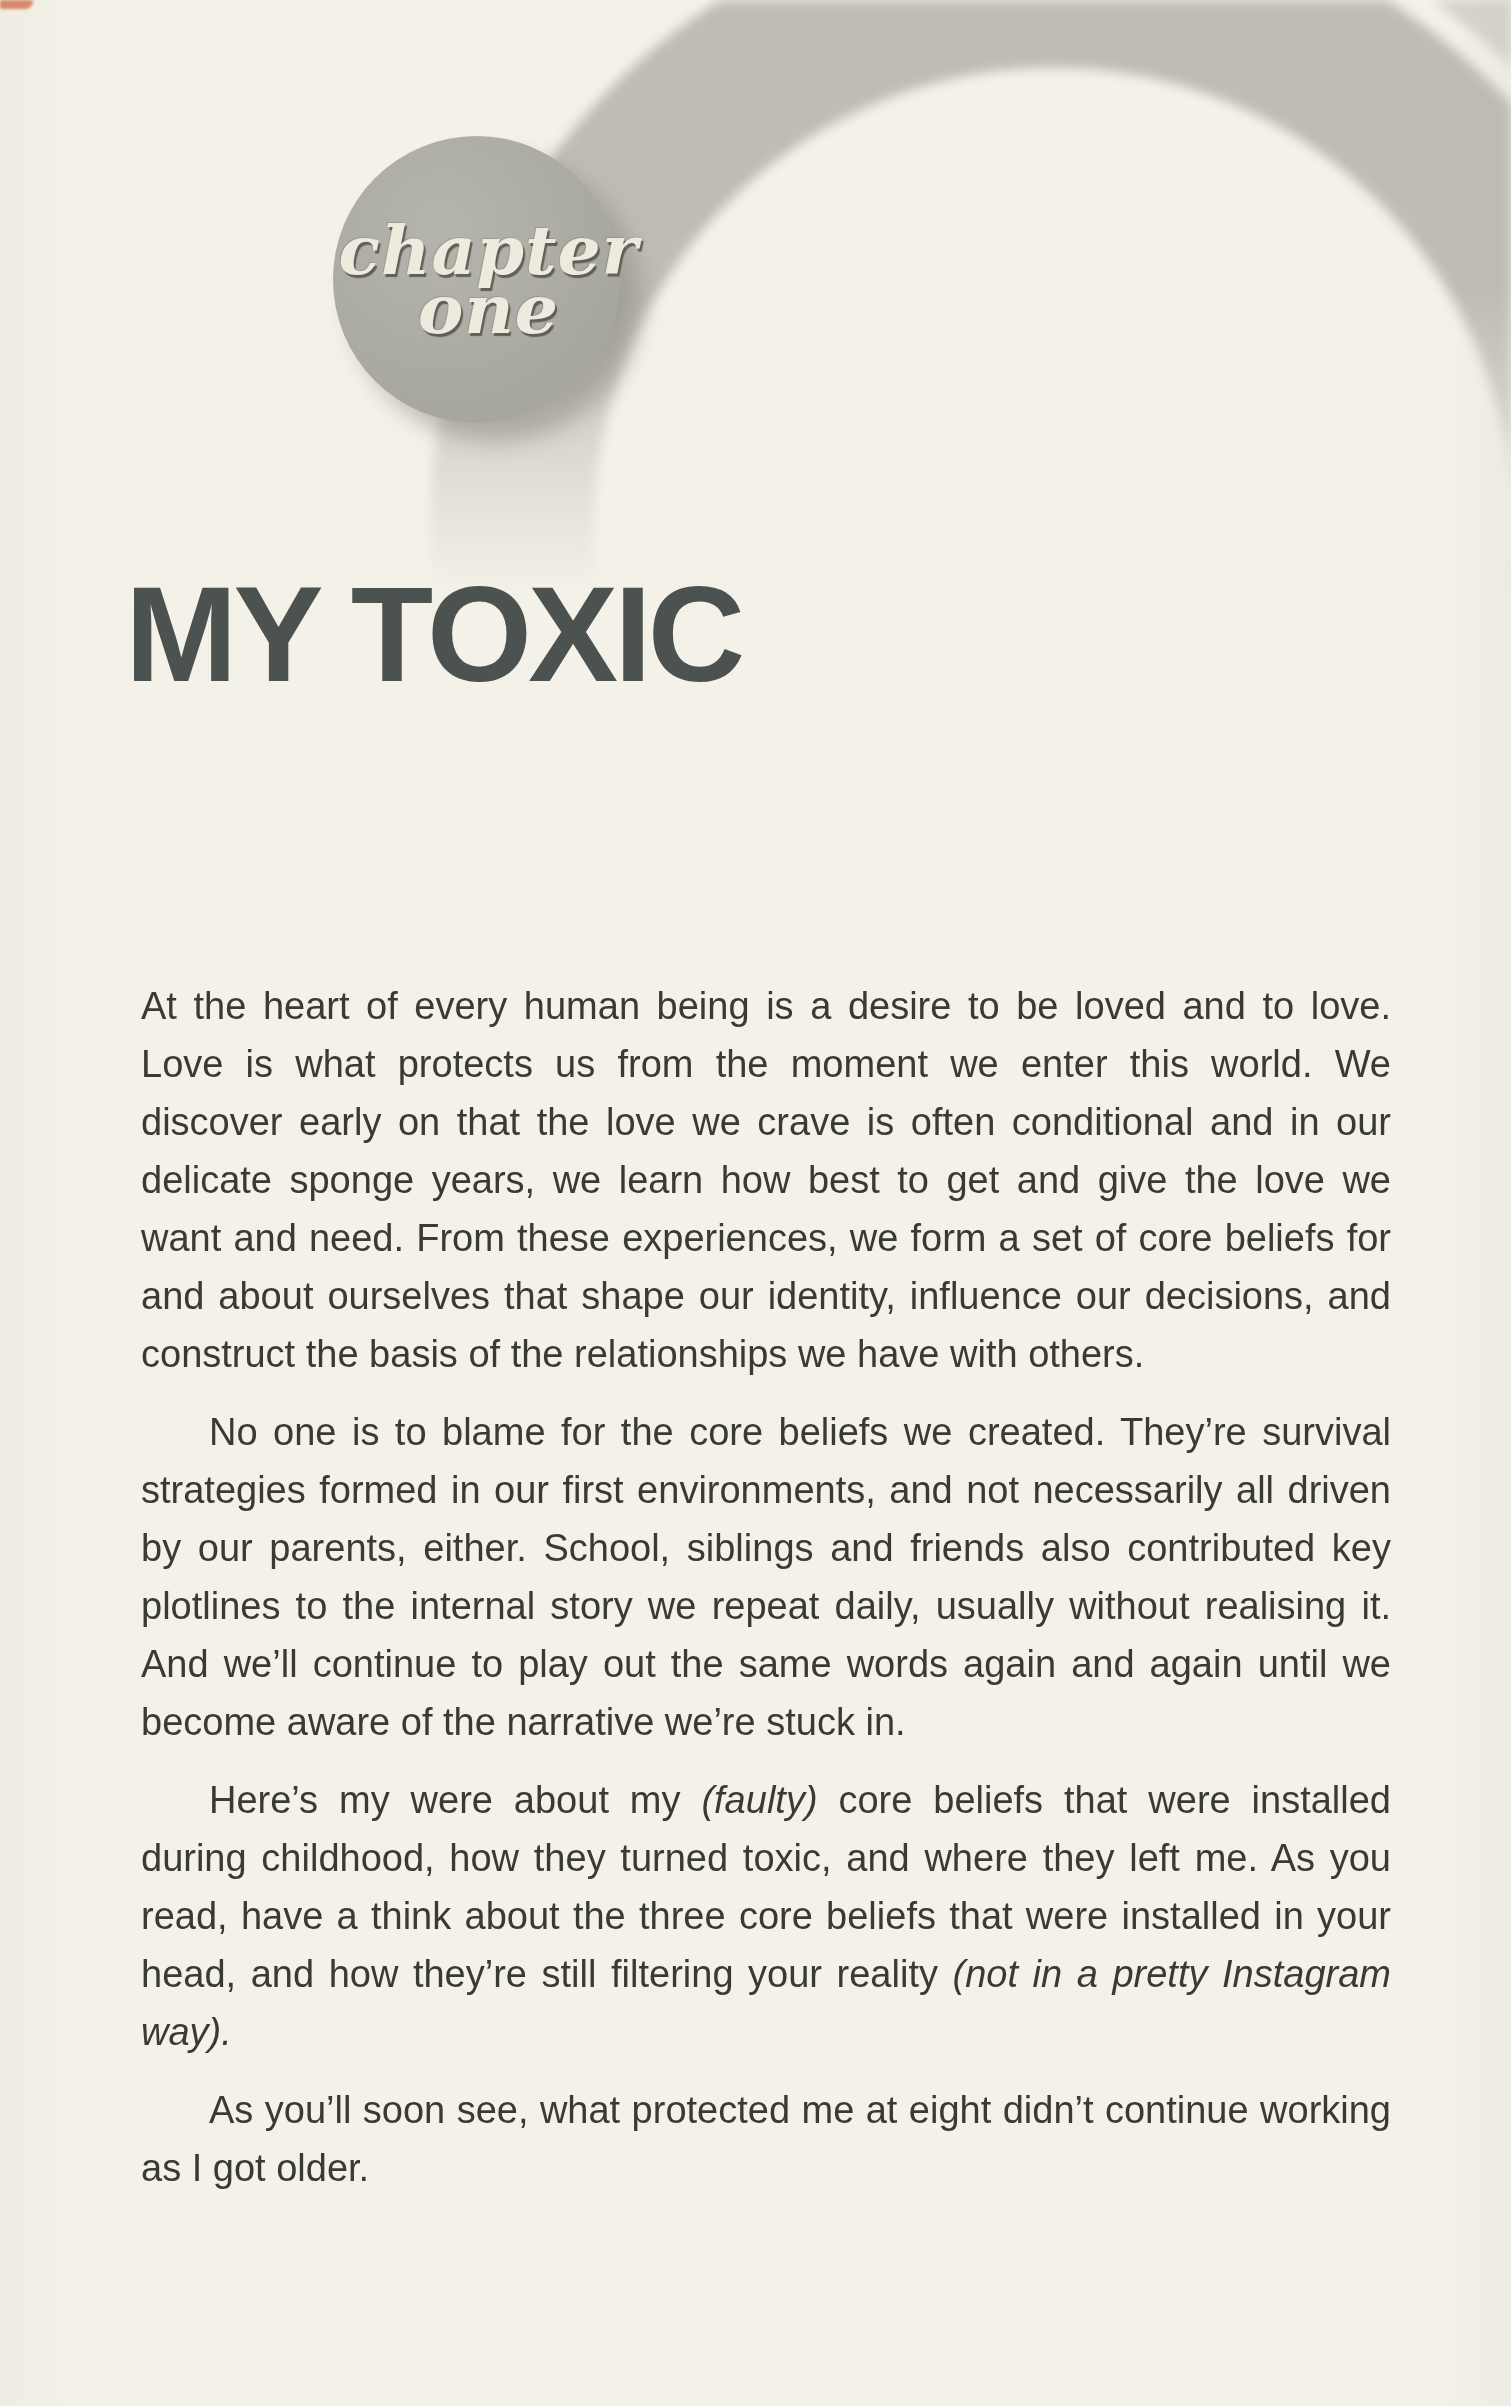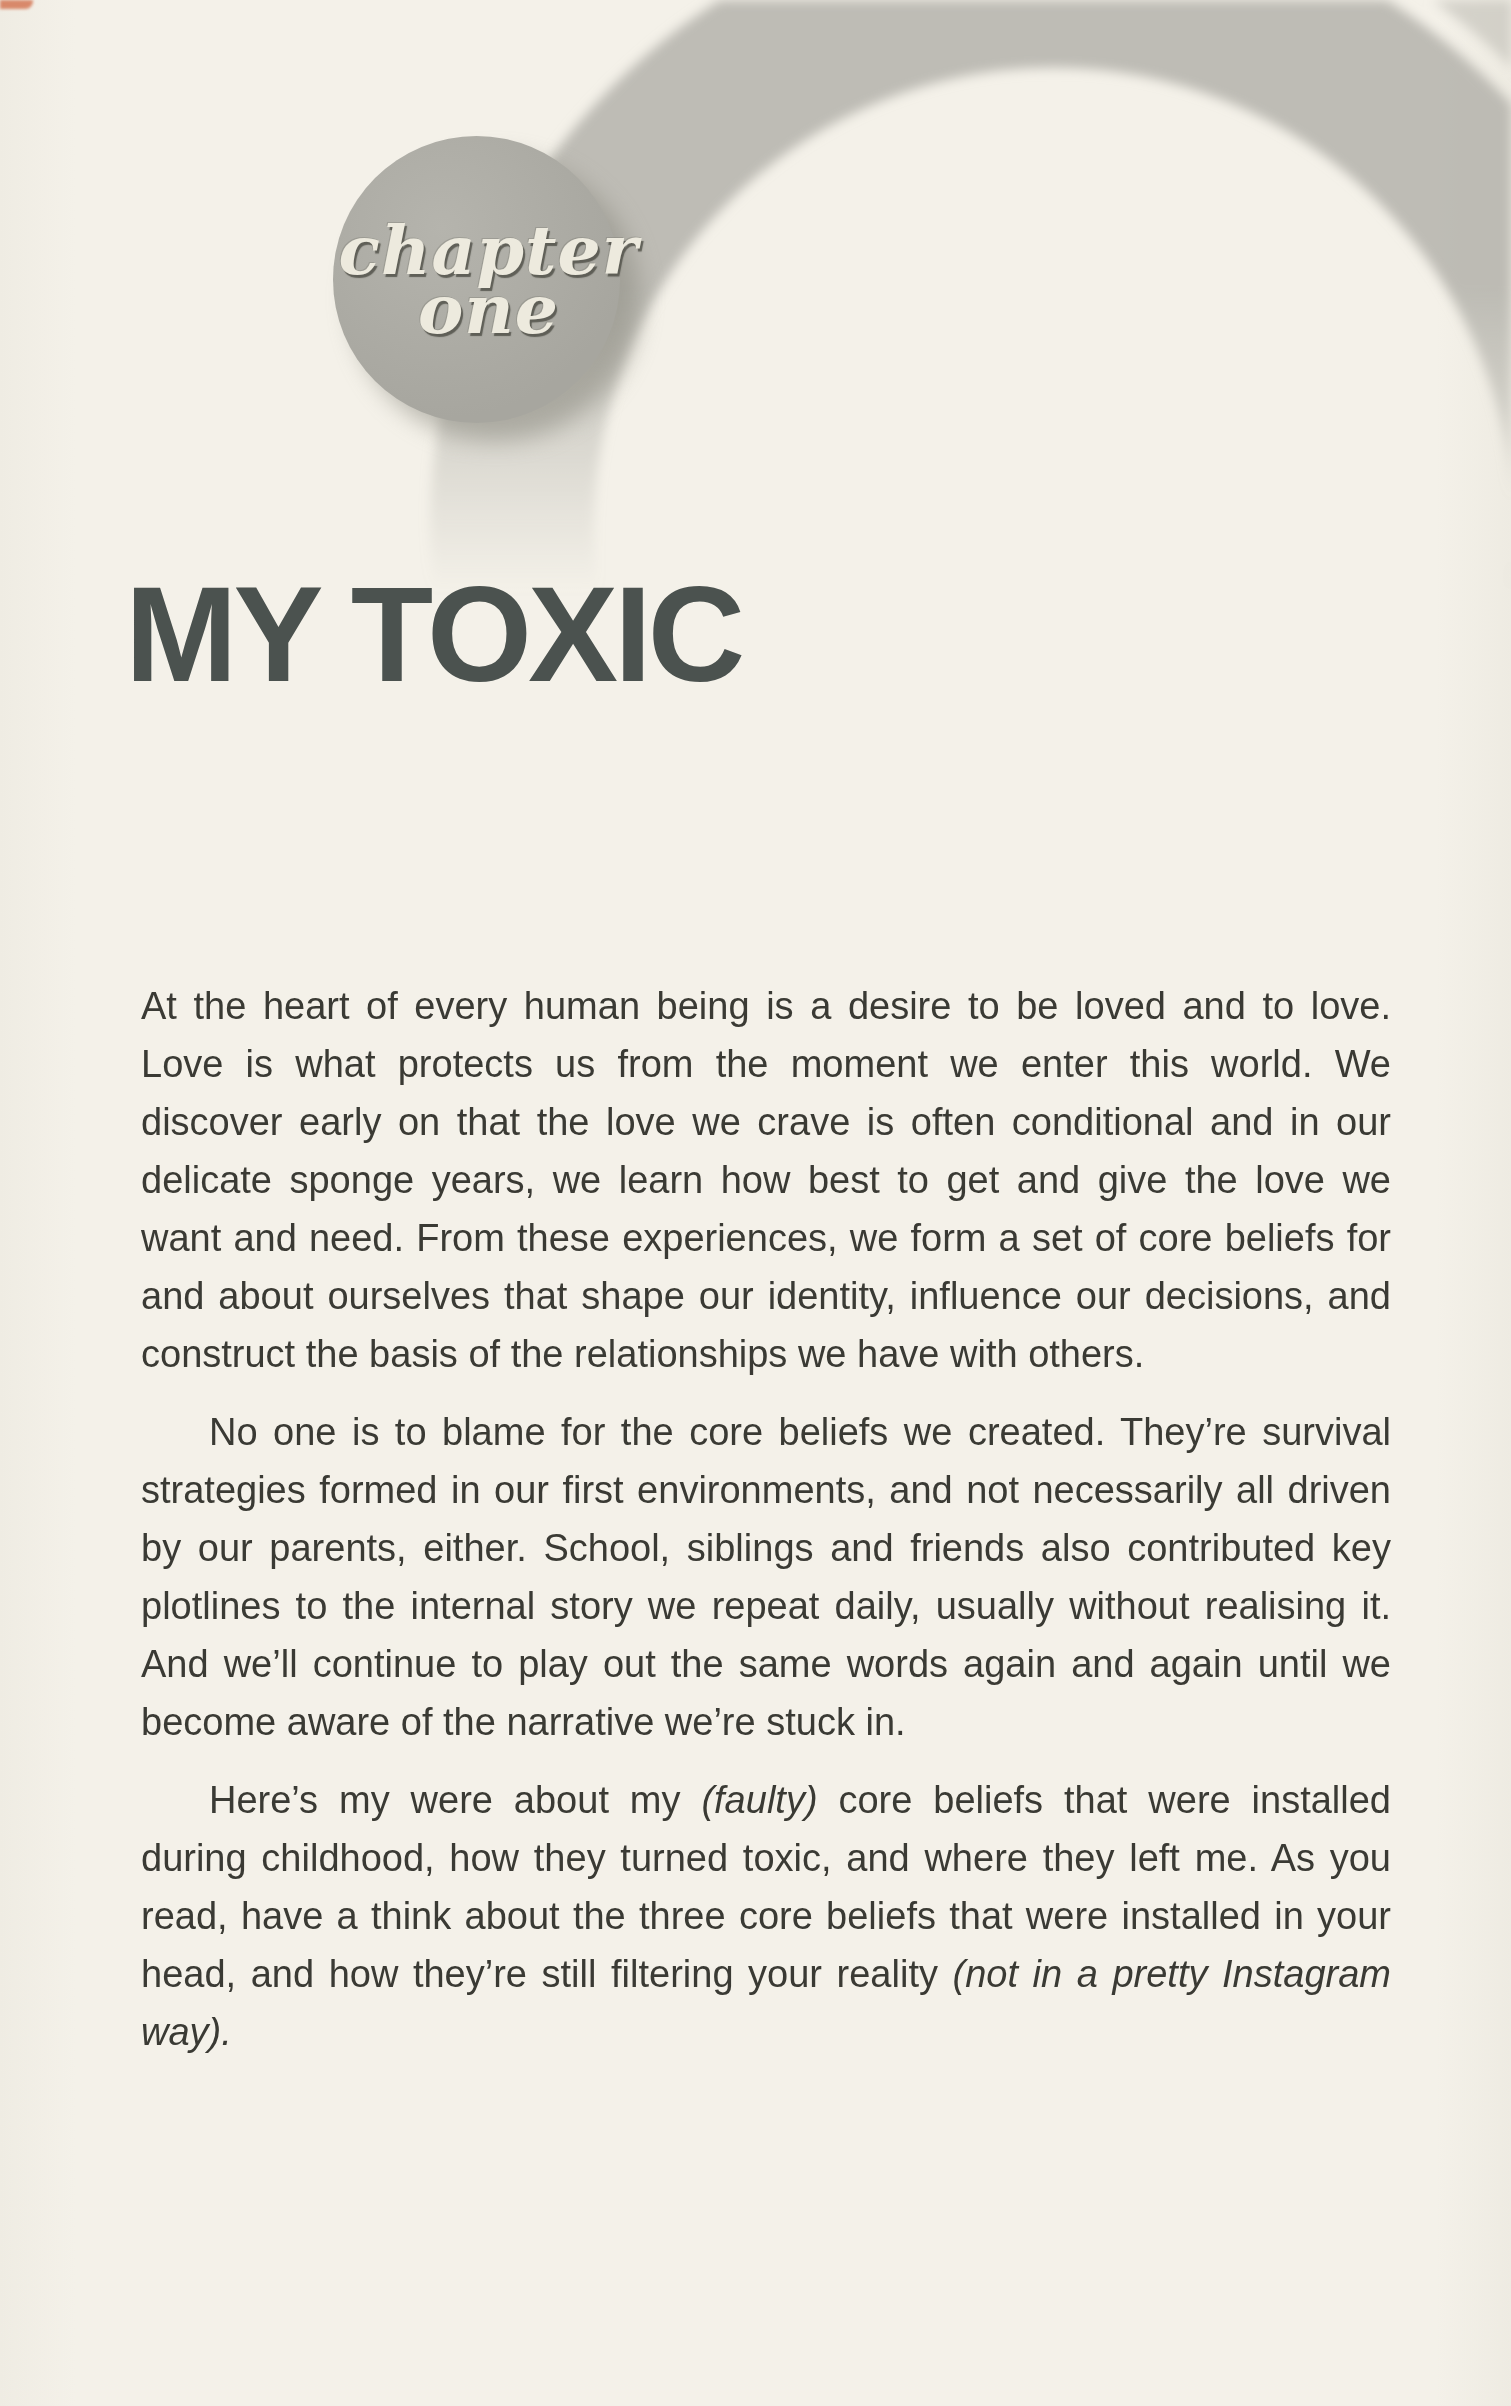--- a/index.html
+++ b/index.html
@@ -91,16 +91,17 @@
   </div>
 
   <div class="title">
     <div class="line1">MY TOXIC</div>
   </div>
 
   <div class="body-text">
       <p class=""><span>At the heart of every human being is a desire to be loved and to love. Love is what protects us from the moment we enter this world. We discover early on that the love we crave is often conditional and in our delicate sponge years, we learn how best to get and give the love we want and need. From these experiences, we form a set of core beliefs for and about ourselves that shape our identity, influence our decisions, and construct the basis of the relationships we have with others.</span></p>
       <p class="indent"><span>No one is to blame for the core beliefs we created. They’re survival strategies formed in our first environments, and not necessarily all driven by our parents, either. School, siblings and friends also contributed key plotlines to the internal story we repeat daily, usually without realising it. And we’ll continue to play out the same words again and again until we become aware of the narrative we’re stuck in.</span></p>
       <p class="indent"><span>Here’s my were about my </span><em>(faulty)</em><span> core beliefs that were installed during childhood, how they turned toxic, and where they left me. As you read, have a think about the three core beliefs that were installed in your head, and how they’re still filtering your reality </span><em>(not in a pretty Instagram way).</em></p>
+      <p class="indent"><span>As you’ll soon see, what protected me at eight didn’t continue working as I got older.</span></p>
     </div>
 
 </div>
 
 
 </body></html>

